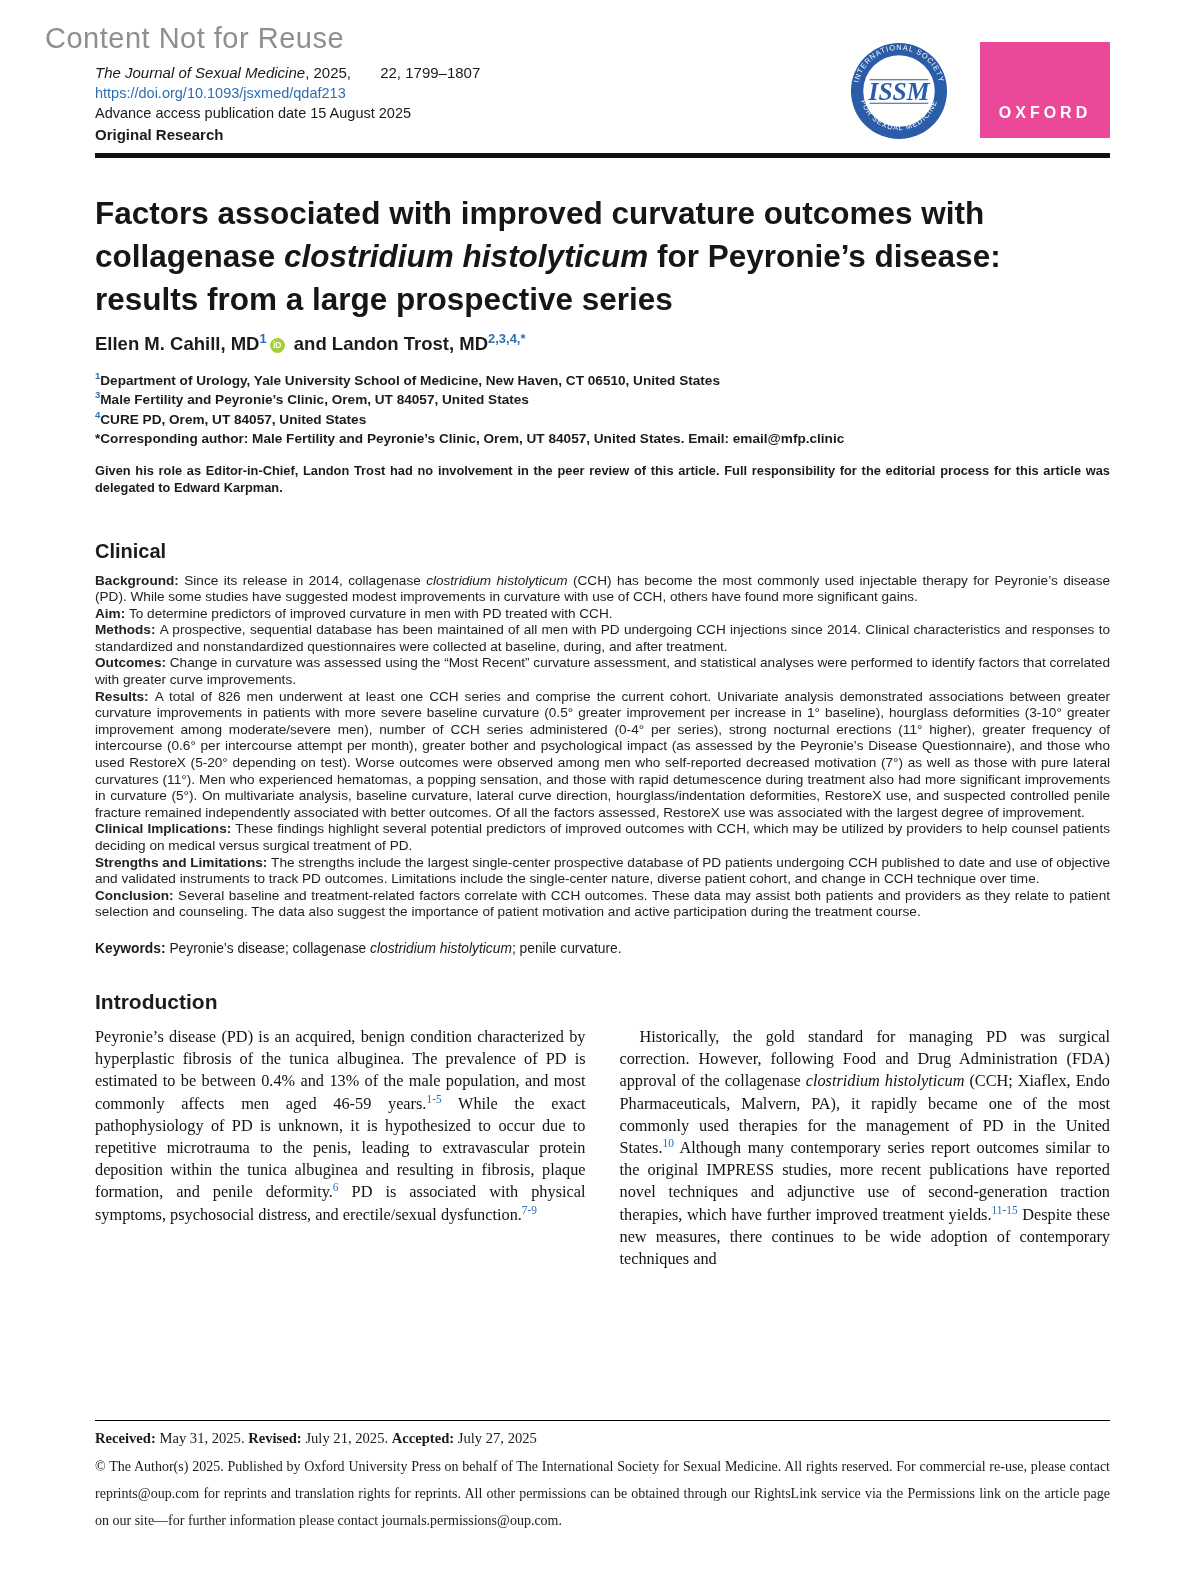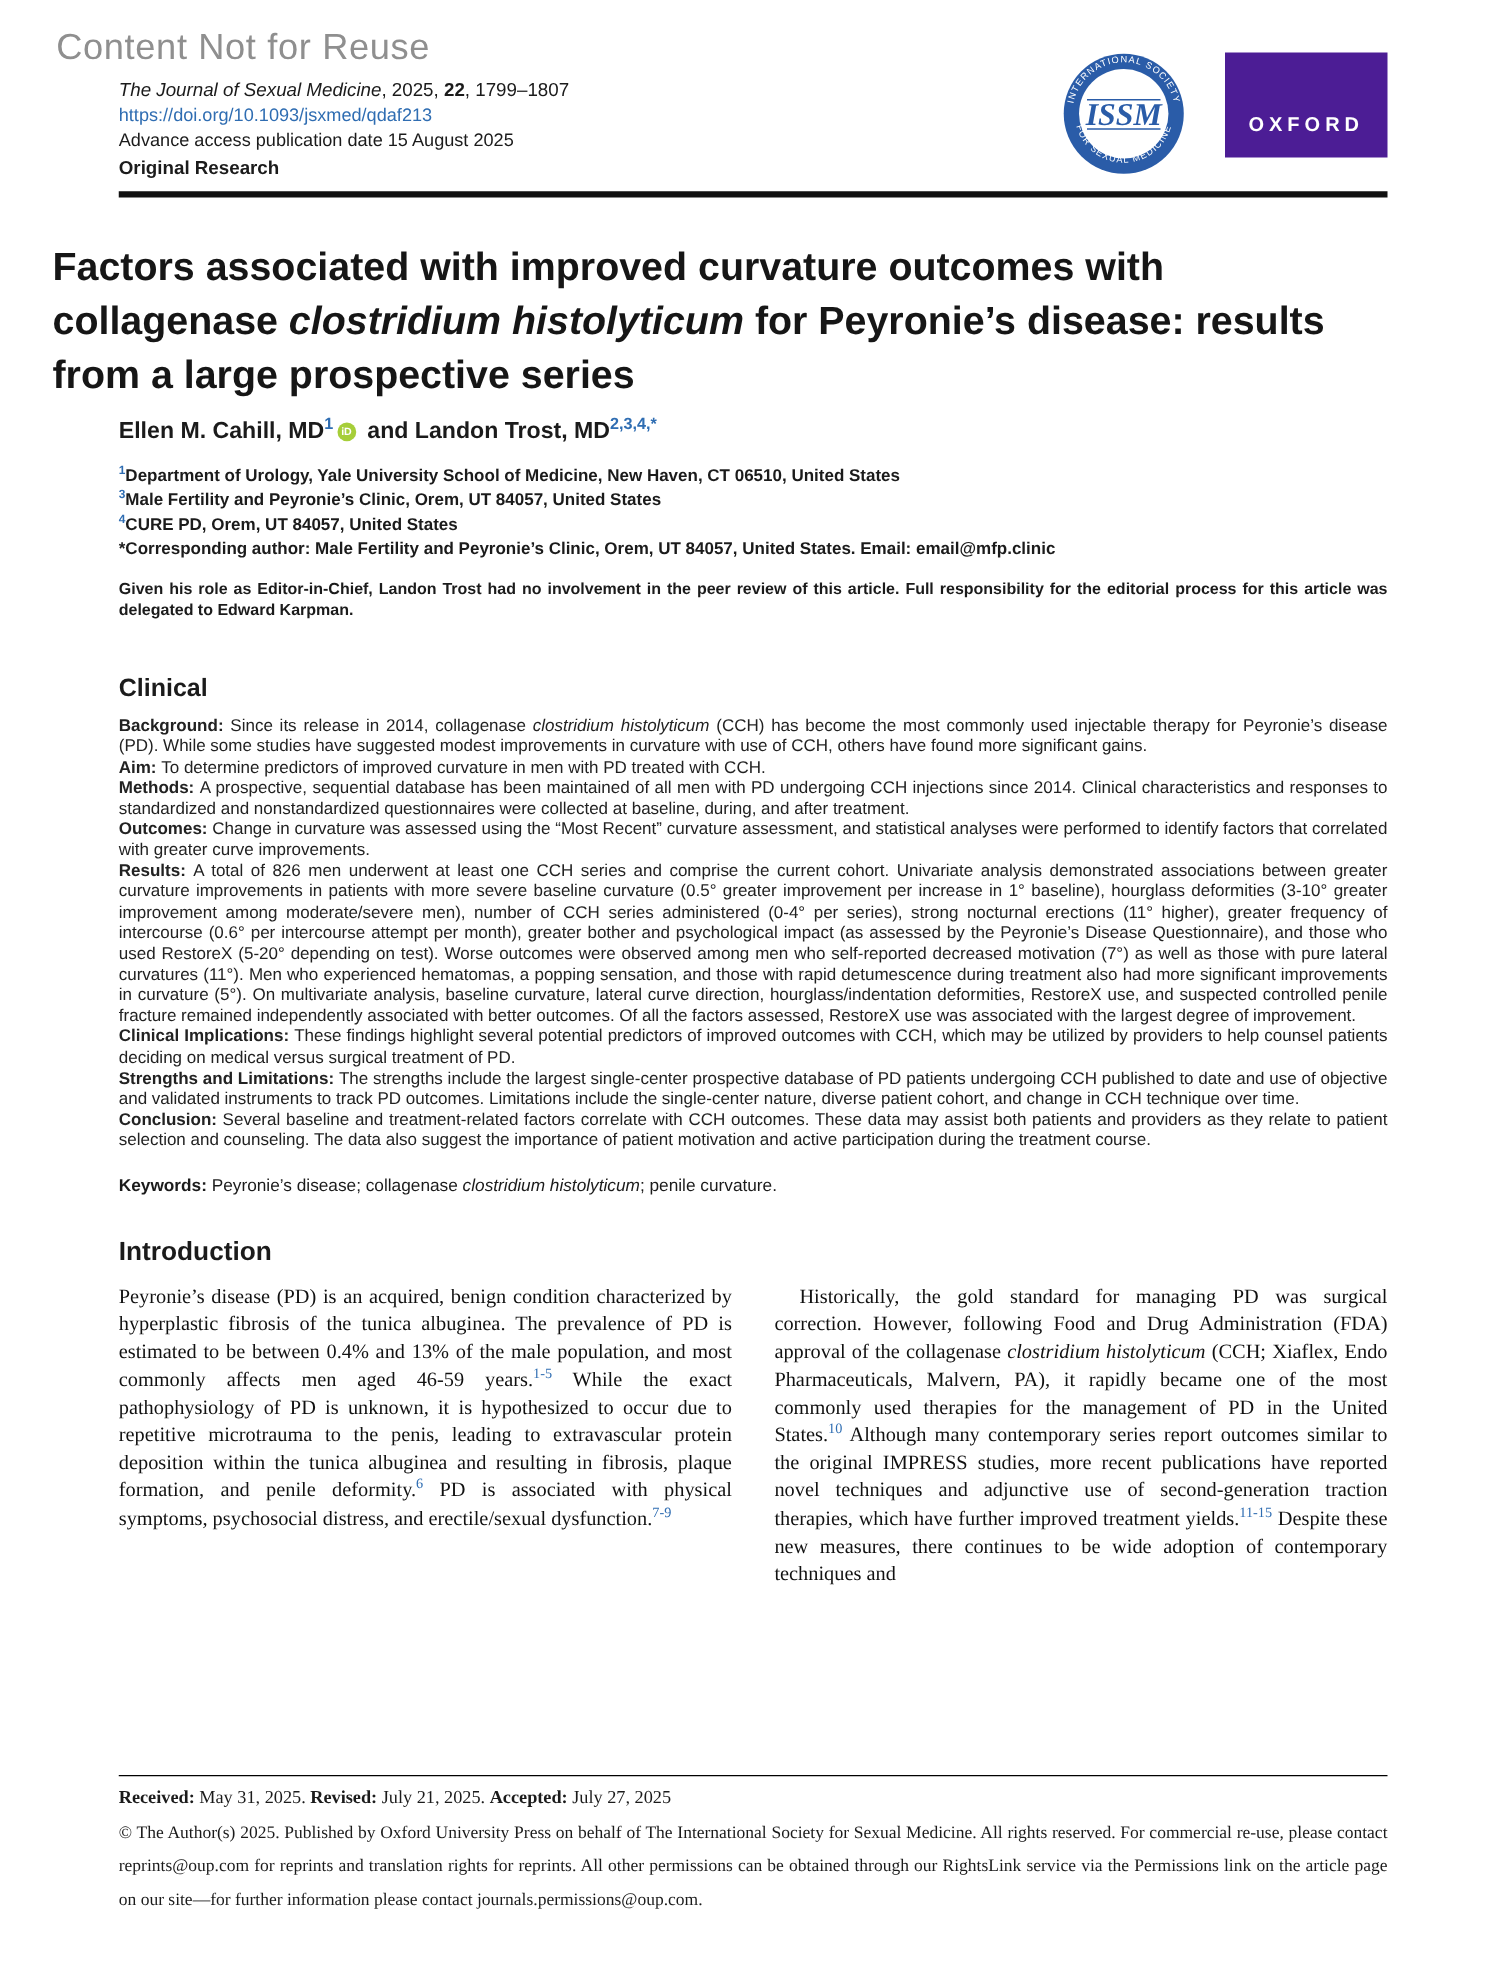--- a/index.html
+++ b/index.html
@@ -20,30 +20,30 @@
 
   
   .header { display: flex; justify-content: space-between; align-items: flex-start; padding: 40px 90px 0 95px; }
   .header-left { margin-top: 24px; }
   .citation { font-size: 15px; margin-bottom: 4px; }
   .doi { display:block; font-size: 14.5px; color: #2f6db2; text-decoration: none; margin-bottom: 4px; cursor: pointer; }
   .advance { font-size: 14.5px; margin-bottom: 5px; }
   .article-type { font-size: 15px; font-weight: bold; }
   .header-logos { display: flex; align-items: flex-start; gap: 32px; margin-top: 2px; }
   .oxford {
-    width: 130px; height: 84px; background: #4c1d95;
+    width: 130px; height: 96px; background: #ec4899;
     display: flex; flex-direction: column; justify-content: flex-end; align-items: center;
     padding-bottom: 16px;
   }
   .oxford span { color:#ffffff; font-size: 16px; letter-spacing: 4px; font-weight: bold; }
   .rule { height: 4.5px; background: #111111; margin: 10px 90px 0 95px; }
 
   
   h1.title {
-    margin: 34px 90px 0 42px;
+    margin: 34px 90px 0 95px;
     font-size: 31.5px; line-height: 43px; font-weight: bold; color: #161616;
   }
   .authors { margin: 12px 90px 0 95px; font-size: 18.5px; font-weight: bold; }
   .orcid {
     display: inline-block; width: 15px; height: 15px; border-radius: 50%;
     background: #a6ce39; color: #ffffff; font-size: 8.5px; font-weight: bold;
     text-align: center; line-height: 15px; vertical-align: 2px; margin: 0 4px 0 3px;
     cursor: pointer;
   }
   .affiliations { margin: 16px 90px 0 95px; font-size: 13.6px; font-weight: bold; line-height: 19.5px; }
@@ -79,21 +79,21 @@
 </style>
 </head>
 <body>
 
 <div class="page">
 
   <div class="watermark">Content Not for Reuse</div>
 
   <div class="header">
     <div class="header-left">
-      <div class="citation"><span style="font-style: italic;">The Journal of Sexual Medicine</span><span>, 2025, </span><span style="font-weight: bold;">22</span><span>, 1799–1807</span></div>
+      <div class="citation"><span style="font-style: italic;">The Journal of Sexual Medicine</span><span>, 2025, </span><span style="font-weight: normal; margin-left: 25px;">22</span><span>, 1799–1807</span></div>
       <a class="doi">https://doi.org/10.1093/jsxmed/qdaf213</a>
       <div class="advance">Advance access publication date 15 August 2025</div>
       <div class="article-type">Original Research</div>
     </div>
     <div class="header-logos">
       <svg width="98" height="98" viewBox="0 0 100 100">
         <circle cx="50" cy="50" r="49" fill="#2a5ca8"></circle>
         <circle cx="50" cy="50" r="36.5" fill="#ffffff"></circle>
         <defs>
           <path id="arcTop" d="M 8,50 A 42,42 0 0 1 92,50"></path>

